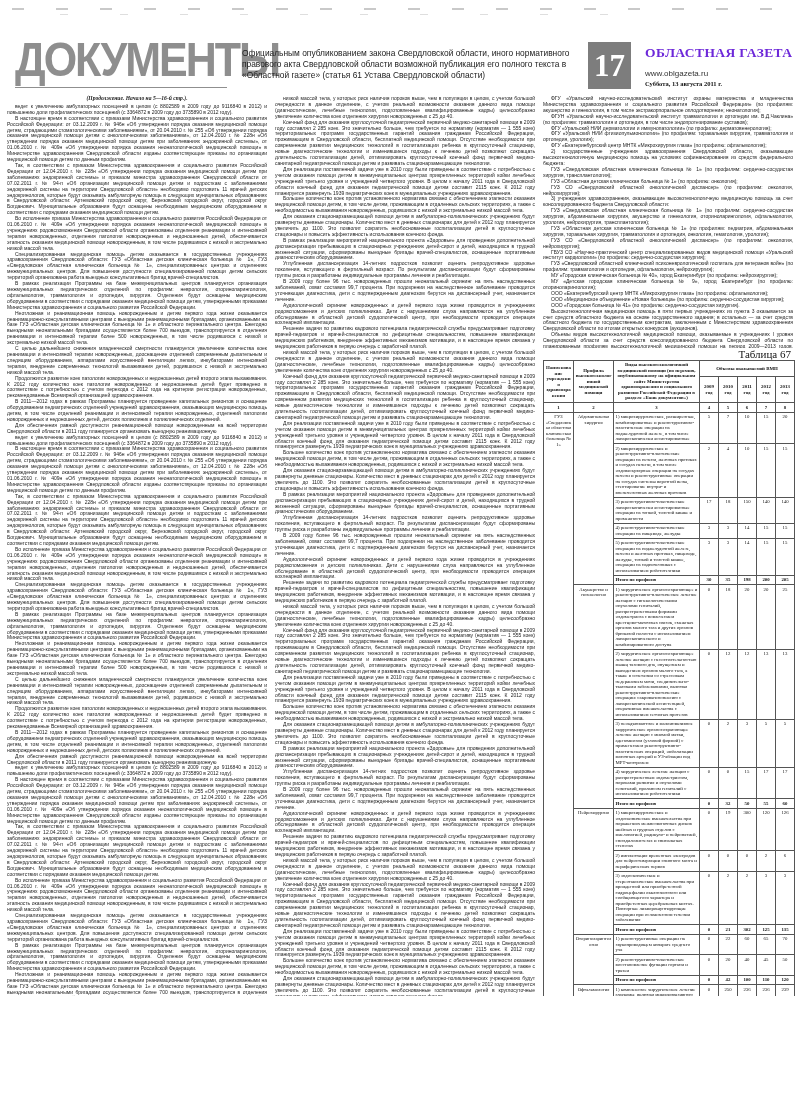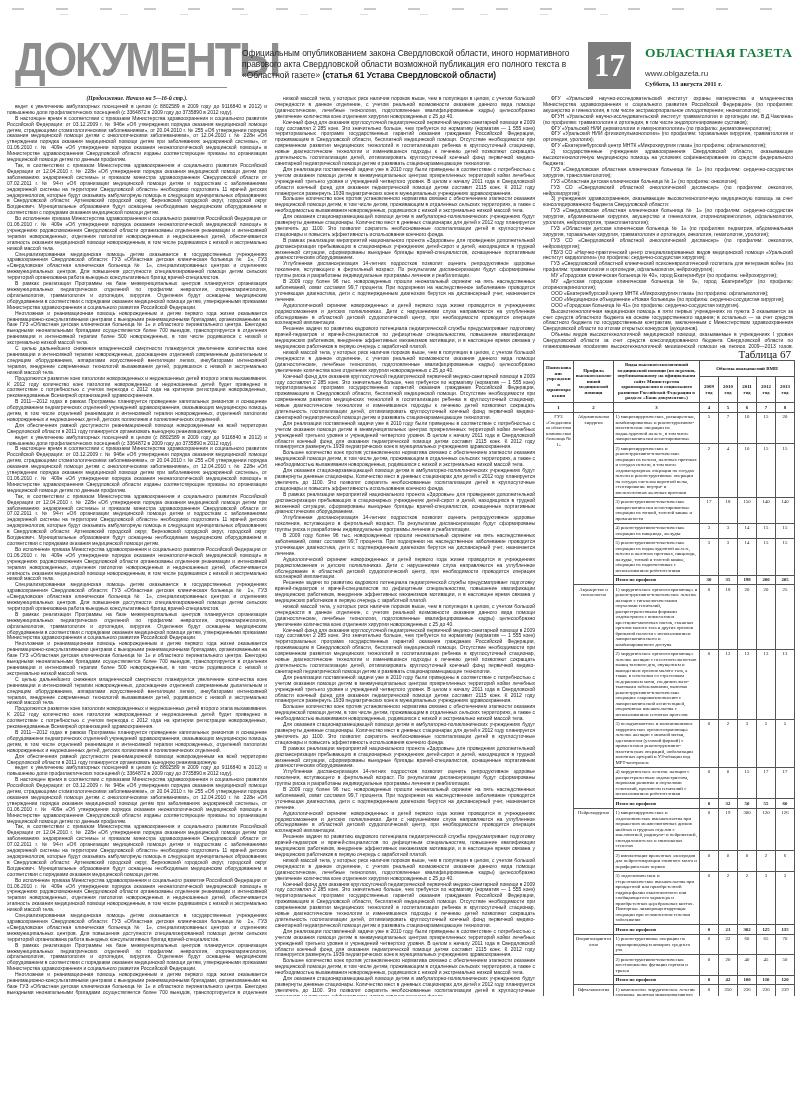--- a/index.html
+++ b/index.html
@@ -13,27 +13,27 @@
 
   
   .header{position:absolute;top:0;left:0;width:800px;height:96px;}
   .masthead{position:absolute;left:15px;top:40px;width:212px;border-bottom:1px solid #8f8f8f;
             padding-bottom:3px;}
   .masthead span{display:inline-block;font-family:"Liberation Sans",sans-serif;
             font-weight:bold;font-size:43px;line-height:44px;letter-spacing:-2px;
             color:#8e8e8e;transform:scaleY(1.12);transform-origin:bottom;}
   .subtitle{position:absolute;left:242px;top:48px;width:330px;font-size:8.4px;line-height:11px;
             color:#222;font-weight:normal;}
-  .subtitle .b{font-weight:bold;}
+  .subtitle .b{font-weight:normal;}
   .pagebox{position:absolute;left:588px;top:42px;width:43px;height:47px;background:#7d7d7d;
            color:#fff;display:flex;align-items:center;justify-content:center;
            font-family:"Liberation Serif",serif;font-size:31px;font-weight:bold;}
   .brand{position:absolute;left:645px;top:45px;width:150px;}
   .brand .nm{font-family:"Liberation Serif",serif;font-weight:bold;font-size:13.5px;
-             letter-spacing:.4px;color:#15803d;}
+             letter-spacing:.4px;color:#6d28d9;}
   .brand .site{font-family:"Liberation Sans",sans-serif;font-size:8px;color:#333;margin-top:8px;}
   .brand .dt{font-family:"Liberation Serif",serif;font-weight:bold;font-size:6.5px;color:#111;margin-top:2px;}
 
   
   .bodywrap{position:absolute;top:96px;left:7px;width:786px;height:1004px;display:flex;gap:8px;}
   .col{font-size:5px;line-height:5.9px;text-align:justify;color:#222;}
   .colL{width:260px;height:966px;display:flex;flex-direction:column;}
   .colM{width:260px;height:966px;display:flex;flex-direction:column;}
   .colR{width:250px;}
   .fill{overflow:hidden;flex:1 1 auto;}

